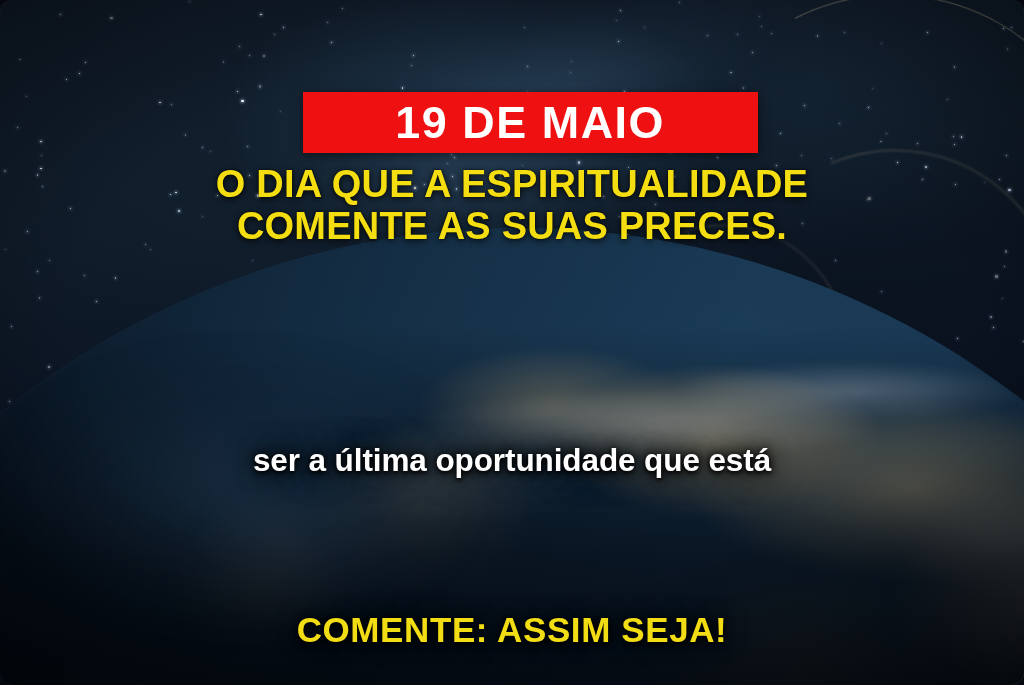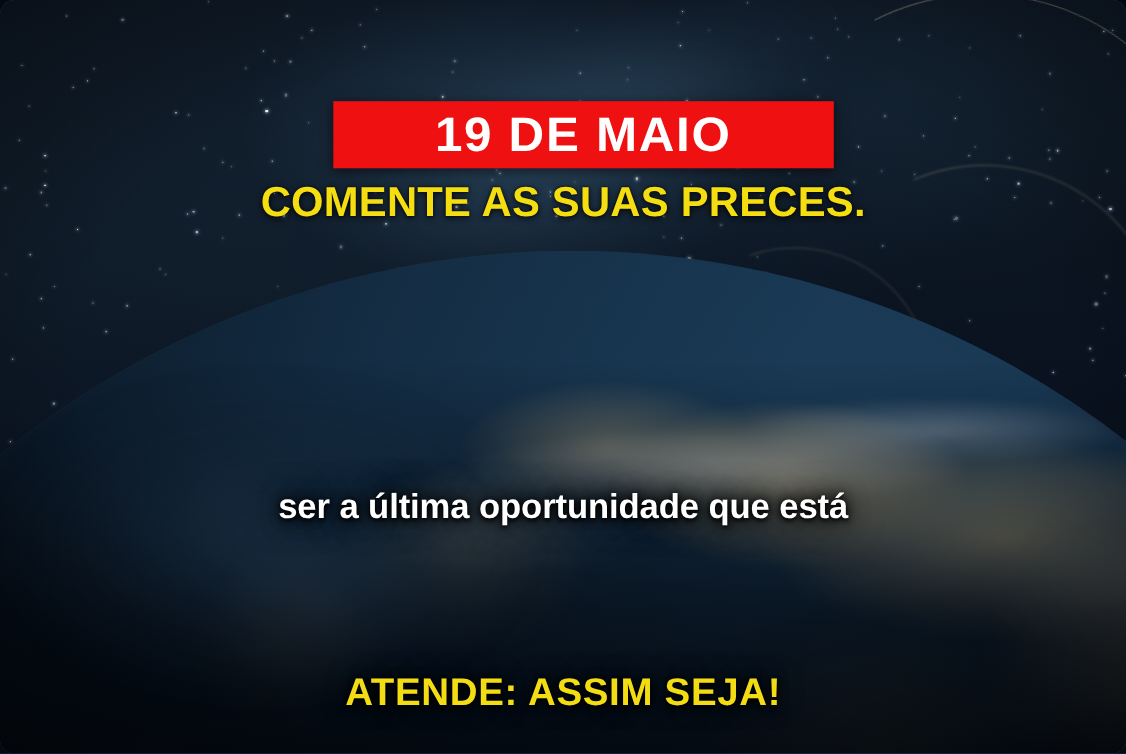--- a/index.html
+++ b/index.html
@@ -9,21 +9,21 @@
     width:1024px; height:685px;
     background:#05080f;
     font-family:"Liberation Sans", sans-serif;
     overflow:hidden;
   }
 
   #poster {
     position:relative;
     width:1024px; height:685px;
     overflow:hidden;
-    background:#1d4ed8;
+    background:#404040;
     border-radius:13px;
   }
 
   
   .space {
     position:absolute; inset:0;
     background:
       radial-gradient(ellipse 55% 45% at 46% 18%, rgba(46,78,104,0.55) 0%, rgba(20,34,50,0.25) 45%, rgba(0,0,0,0) 78%),
       radial-gradient(ellipse 40% 35% at 80% 12%, rgba(30,54,76,0.40) 0%, rgba(0,0,0,0) 75%),
       radial-gradient(ellipse 70% 50% at 20% 30%, rgba(24,44,62,0.38) 0%, rgba(0,0,0,0) 80%),
@@ -588,25 +588,26 @@
   <div class="wisp"></div>
   <div class="vignette"></div>
 
   <div class="content">
 
     <div class="date-banner" id="date-banner" style="background: rgb(239, 17, 17);">
       <span class="date-text" id="date-text" style="color: rgb(255, 255, 255);">19 DE MAIO</span>
     </div>
 
     <div class="headline" id="headline" style="color: rgb(244, 222, 18);">
+      <span class="hl-line">O DIA QUE A ESPIRITUALIDADE</span>
       <span class="hl-line">COMENTE AS SUAS PRECES.</span>
     </div>
 
     <div class="body-copy">
       <span class="bc-line">ser a última oportunidade que está</span>
     </div>
 
     <div class="cta" id="cta" style="color: rgb(242, 220, 20);">
-      <span>ATENDE: ASSIM SEJA!</span>
+      <span>COMENTE: ASSIM SEJA!</span>
     </div>
 
   </div>
 </div>
 
 </body></html>

